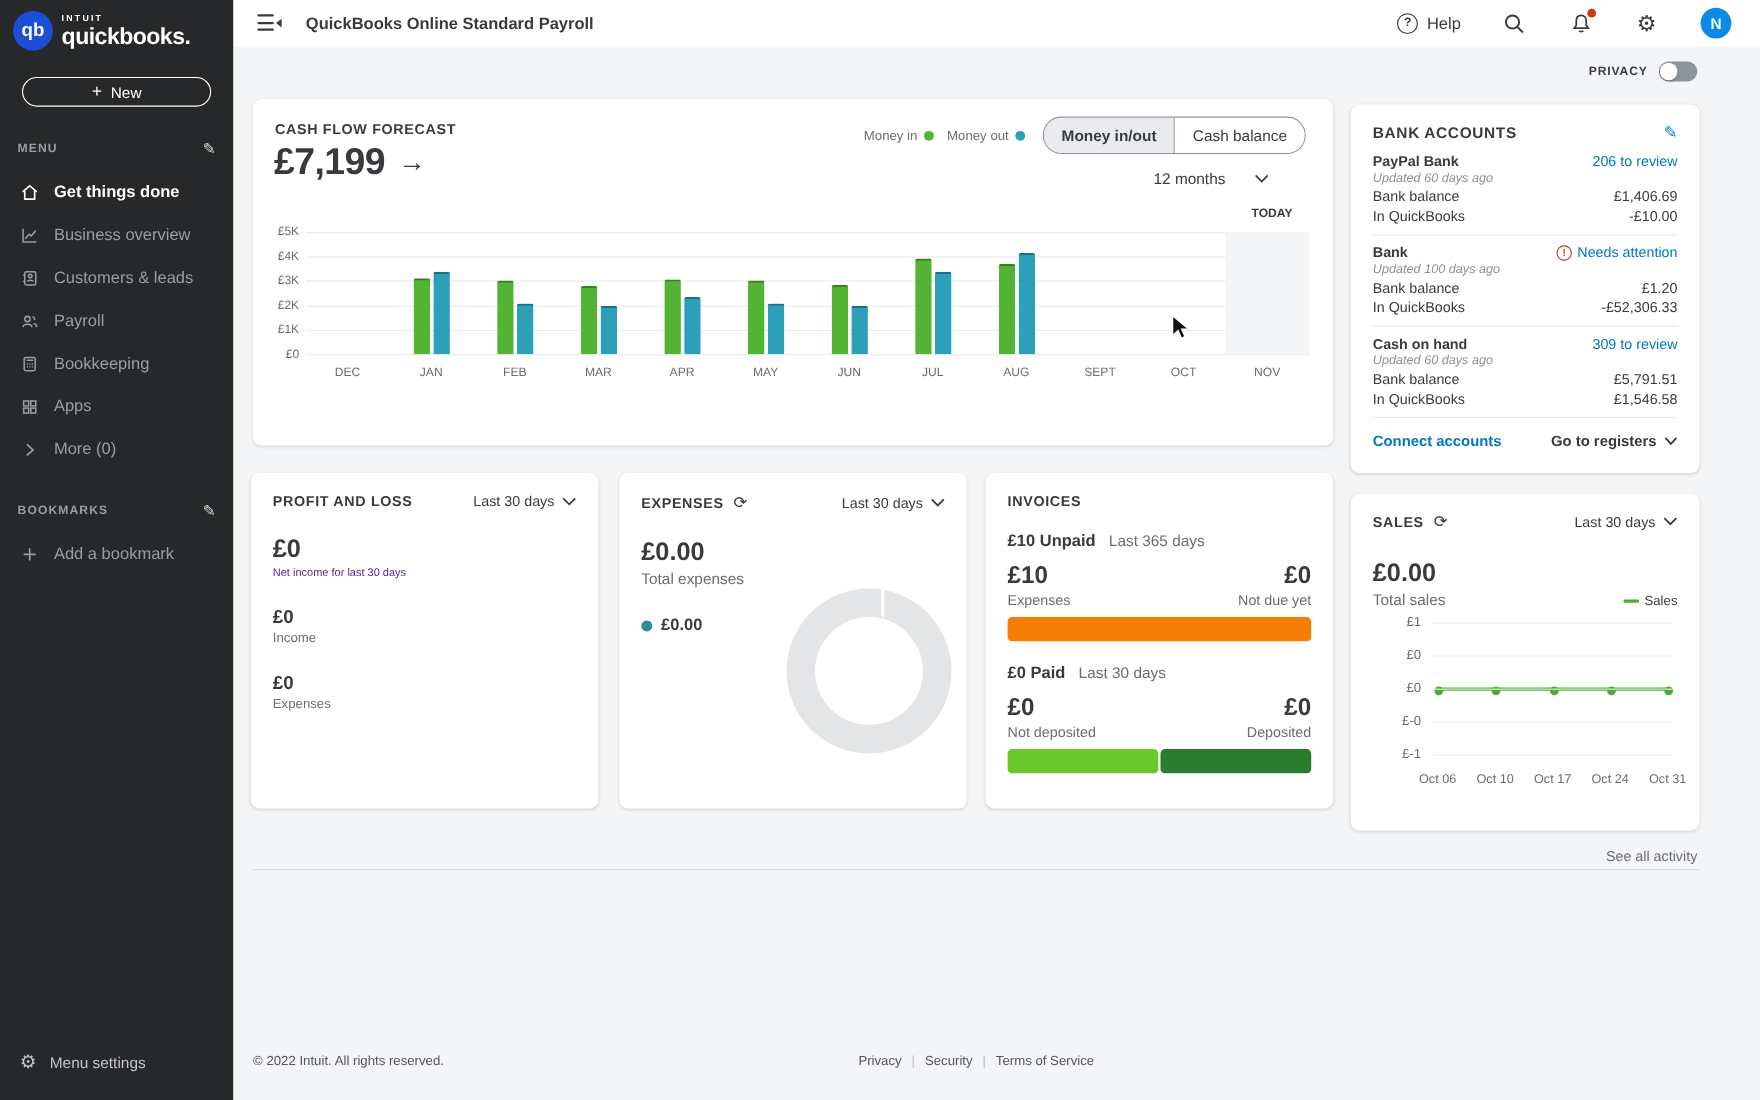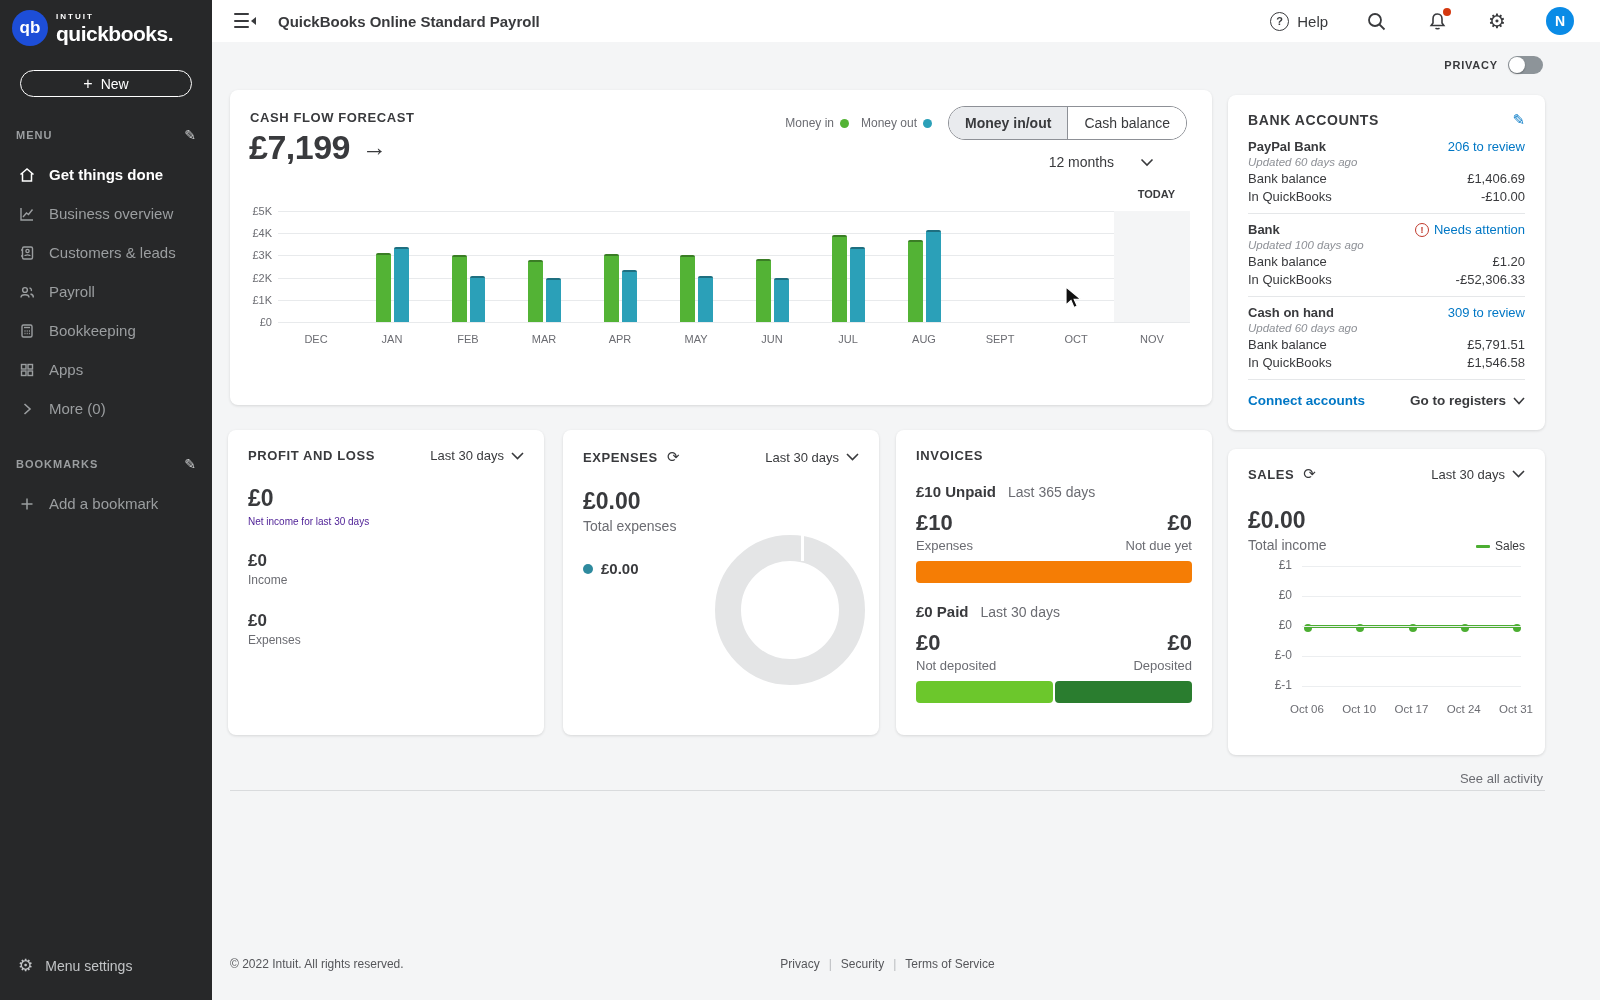--- a/index.html
+++ b/index.html
@@ -556,21 +556,21 @@
       </span>
       <span class="range-ctl">
         <span>Last 30 days</span>
         <svg class="chev-svg" width="13" height="8" viewBox="0 0 13 8" fill="none" stroke="#393a3d" stroke-width="1.6">
             <path d="M1 1 L6.5 6.5 L12 1"></path>
           </svg>
       </span>
     </div>
     <div class="sales-total">£0.00</div>
     <div class="sales-total-row">
-      <span class="sales-total-lbl">Total income</span>
+      <span class="sales-total-lbl">Total sales</span>
       <span class="sales-legend">
         <span class="sales-legend-dash" style="background-color: rgb(76, 174, 50);"></span>
         <span>Sales</span>
       </span>
     </div>
     <div class="sales-chart">
       <div></div>
       <div class="sales-linewrap" style="top: 65px;">
           <div class="sales-line" style="top: -1.5px; background-color: rgb(76, 174, 50);"></div>
           <div class="sales-dot" style="left: 0%; background-color: rgb(76, 174, 50);"></div>

